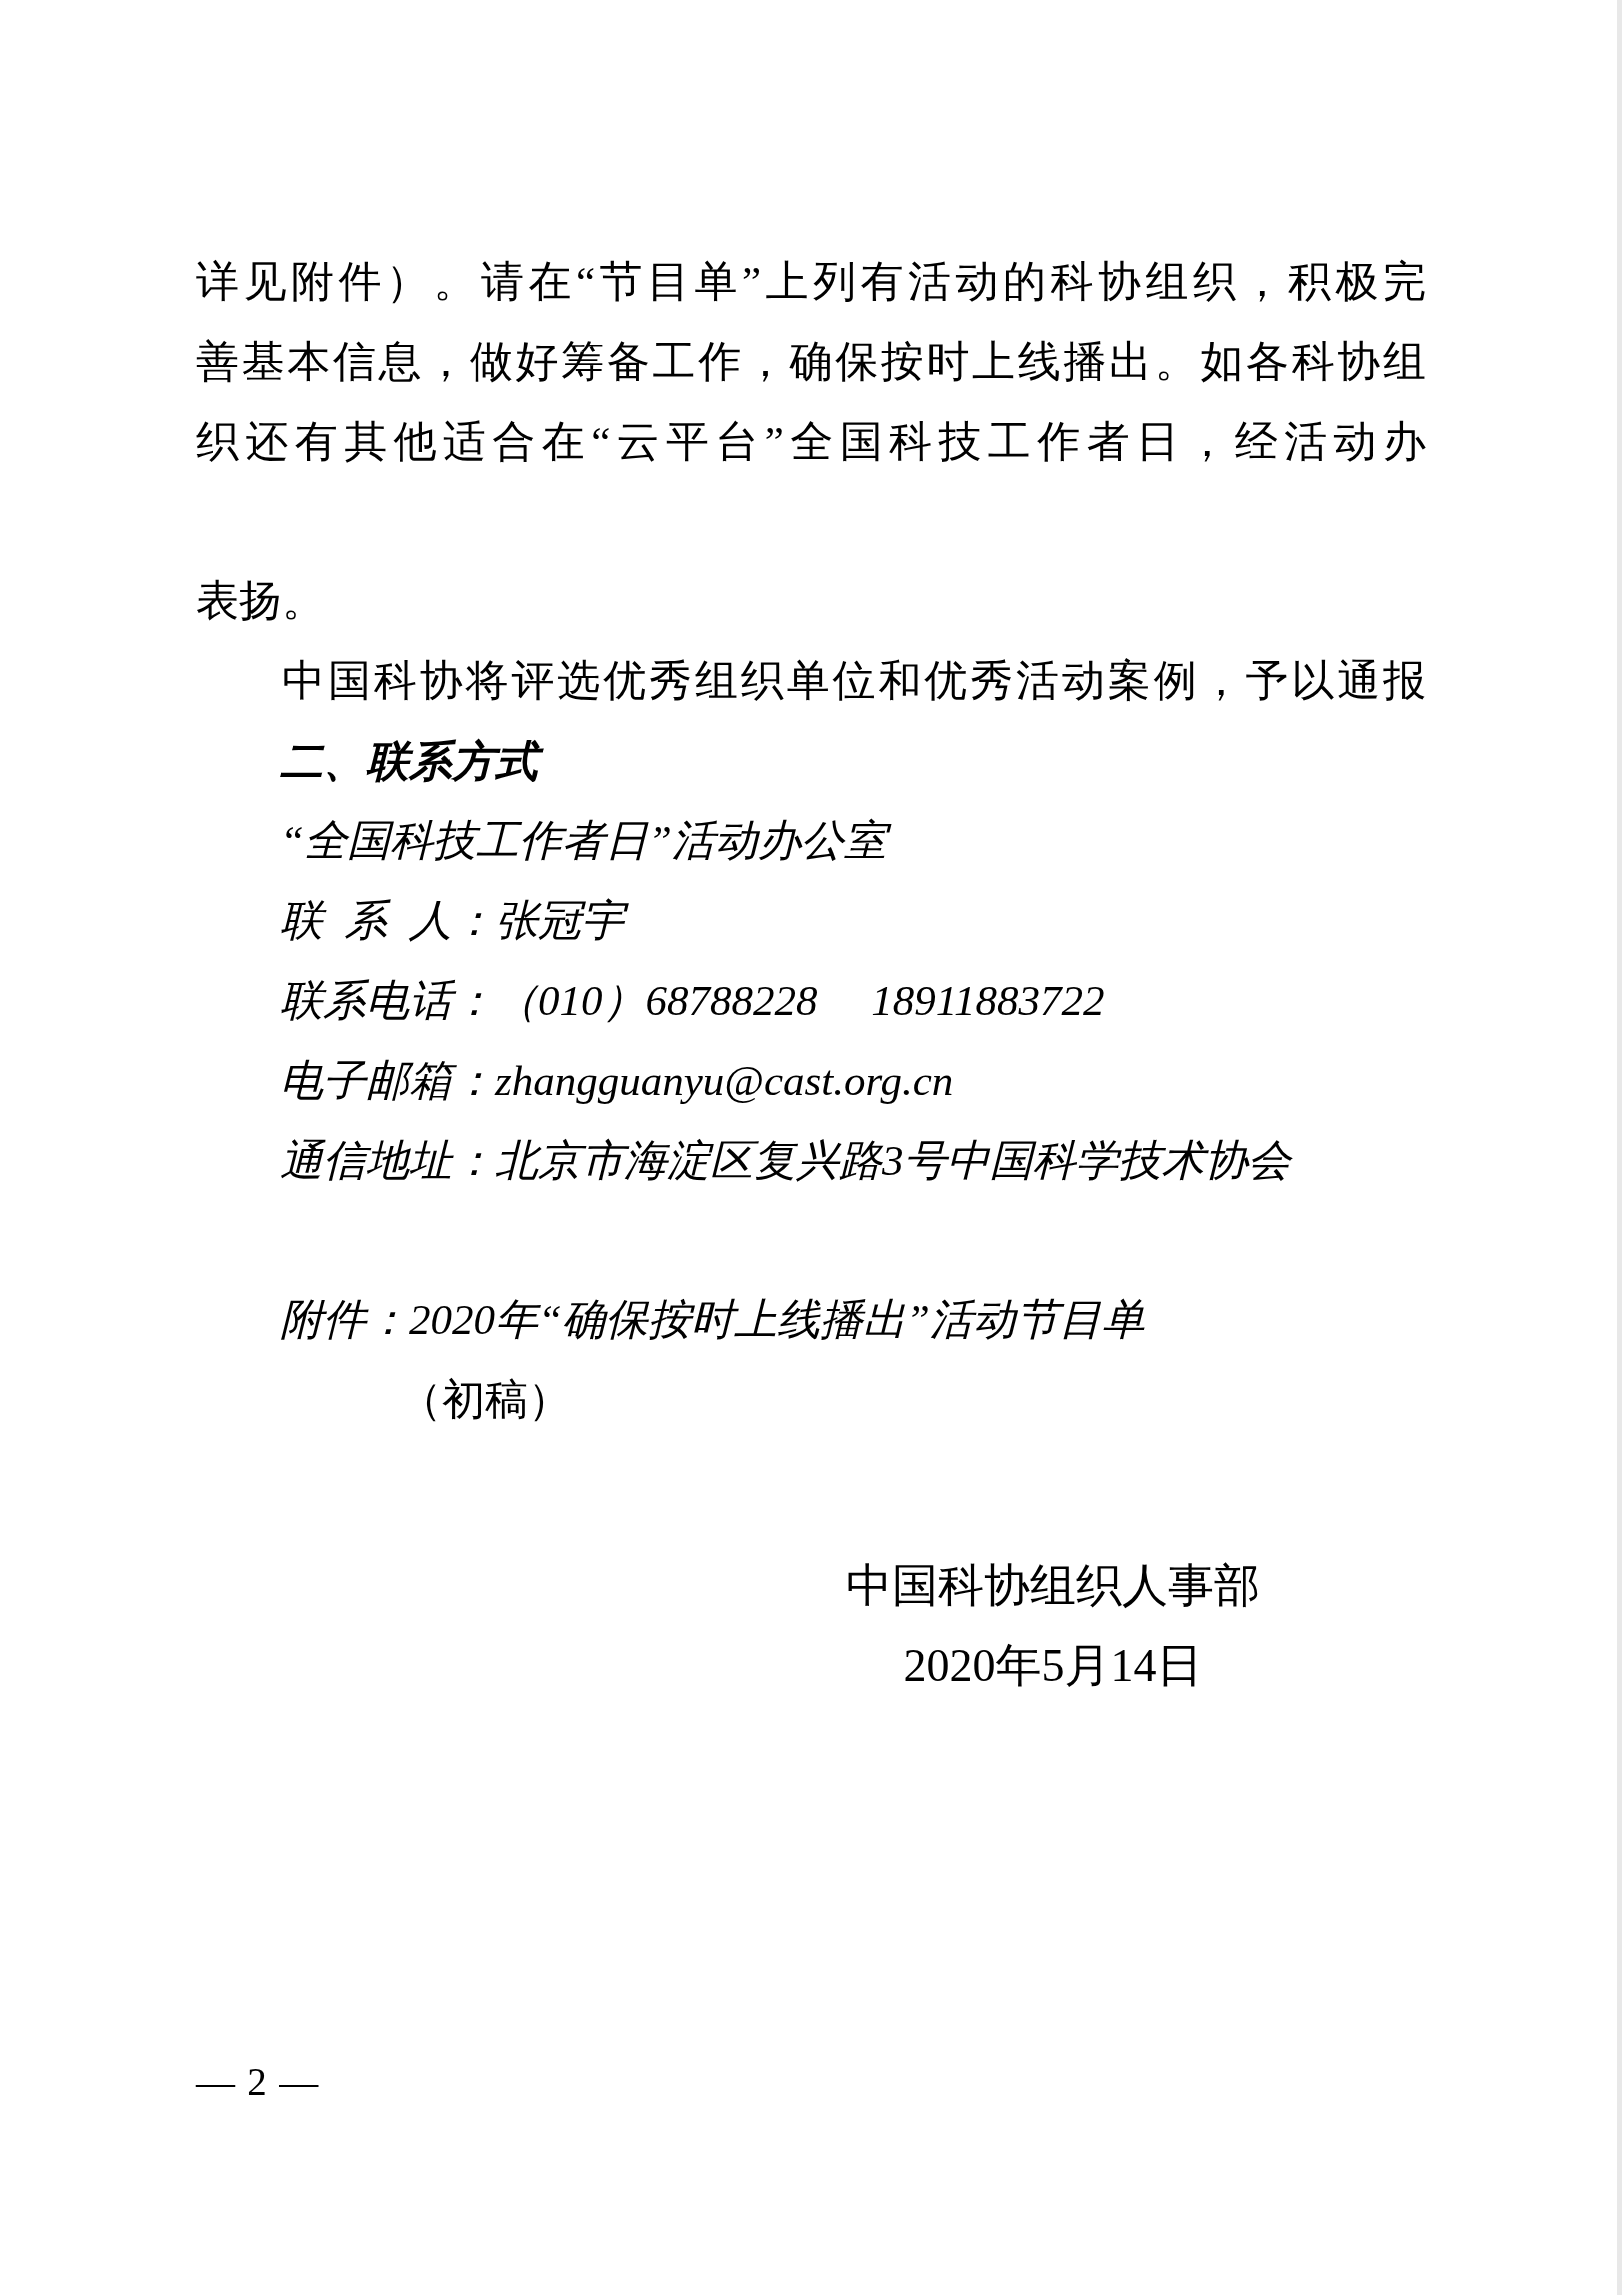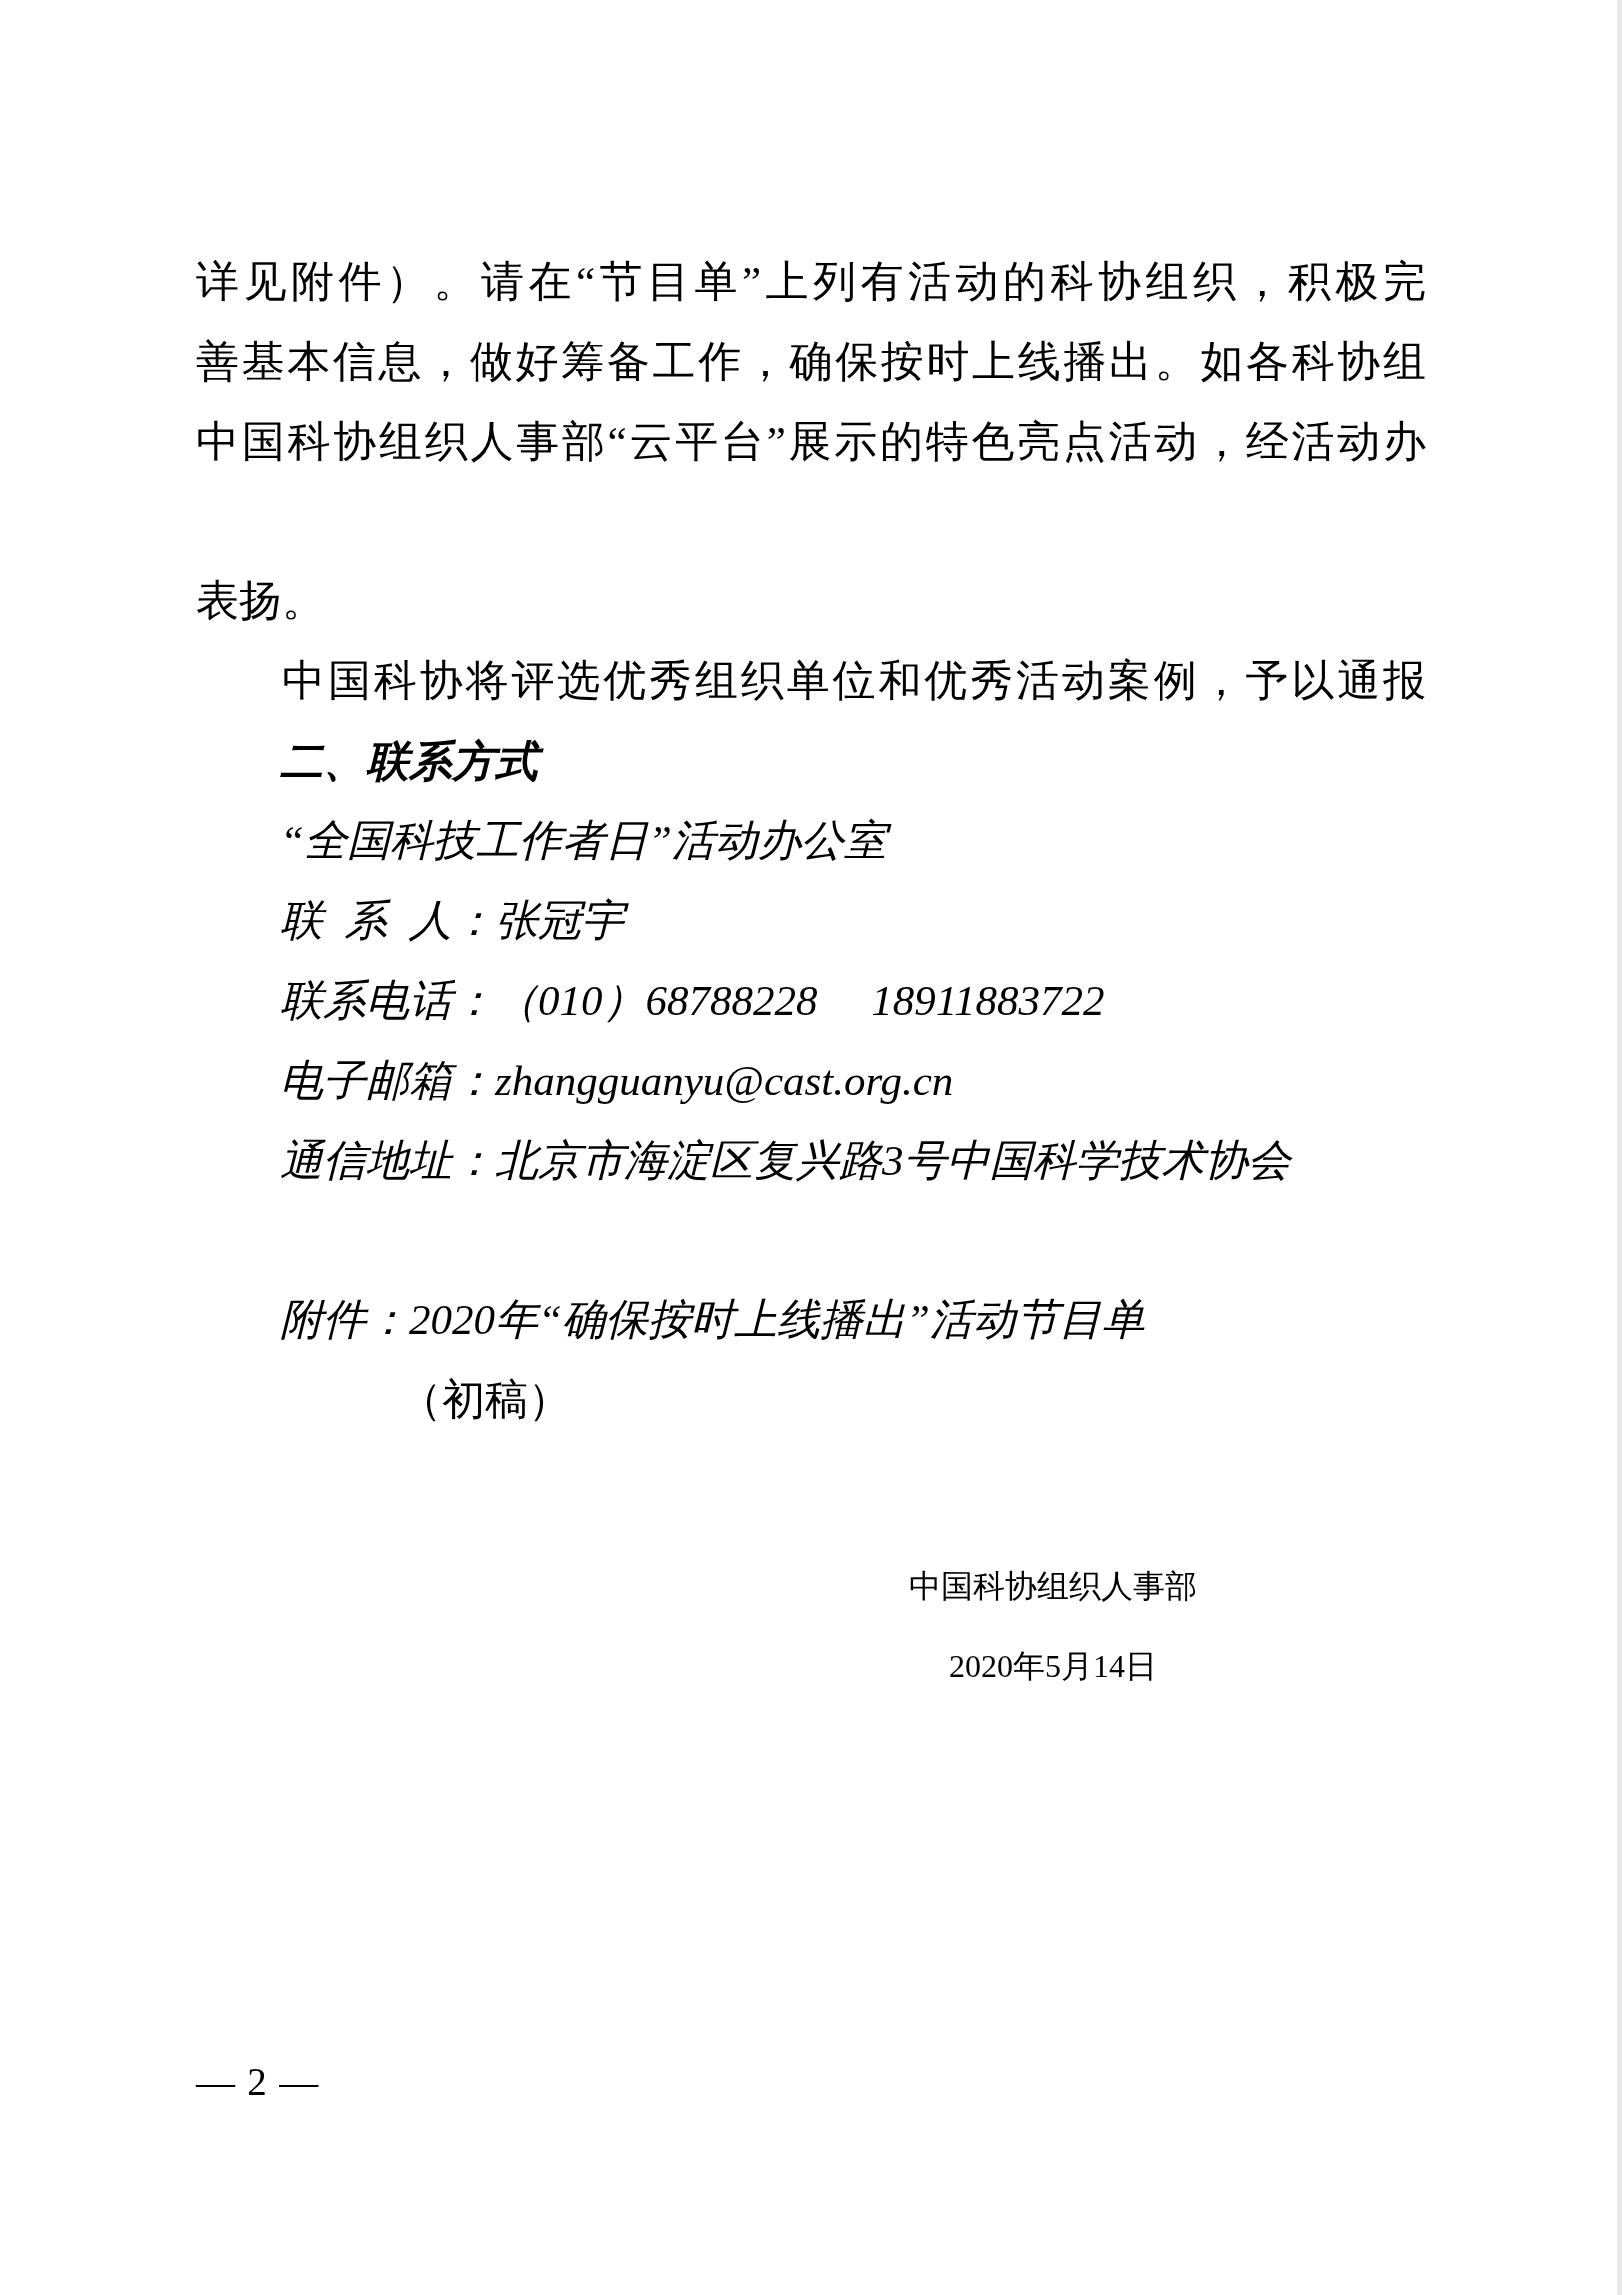--- a/index.html
+++ b/index.html
@@ -26,39 +26,39 @@
   .pad{padding-left:84px;font-style:italic;}
   .pad2{padding-left:203px;}
   .pre{white-space:pre;}
   .heading{
     font-family:"Liberation Sans","DejaVu Sans",sans-serif;
     font-weight:700;
   }
   .signature{
     position:absolute;
     left:824px;width:458px;
-    font-size:32px;line-height:80px;
+    font-size:46px;line-height:80px;
     text-align:center;
   }
   .footer{
     position:absolute;
     left:196px;top:2061px;
     font-size:39px;line-height:1.1;
     letter-spacing:1.3px;
   }
 </style>
 </head>
 <body>
 
 <div class="page">
 
   <div class="blk" style="top:242px;">
     <div class="line j">详见附件）。请在“节目单”上列有活动的科协组织，积极完</div>
     <div class="line j">善基本信息，做好筹备工作，确保按时上线播出。如各科协组</div>
-    <div class="line j">中国科协组织人事部“云平台”展示的特色亮点活动，经活动办</div>
+    <div class="line j">织还有其他适合在“云平台”全国科技工作者日，经活动办</div>
   </div>
 
   <div class="blk" style="top:561px;">
     <div class="line">表扬。</div>
     <div class="line j ind">中国科协将评选优秀组织单位和优秀活动案例，予以通报</div>
   </div>
 
   <div class="blk heading pad" style="top:721px;">二、联系方式</div>
 
   <div class="blk pad" style="top:801px;">“全国科技工作者日”活动办公室</div>

